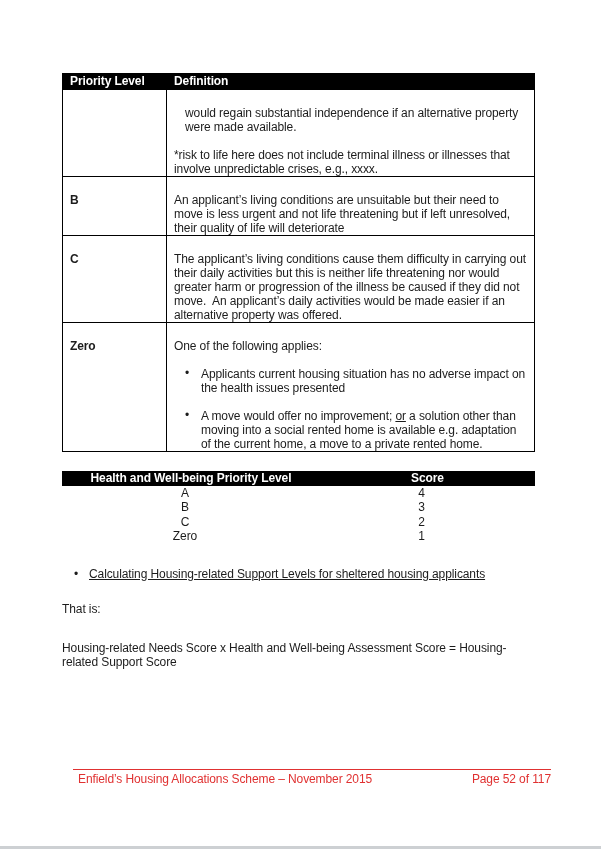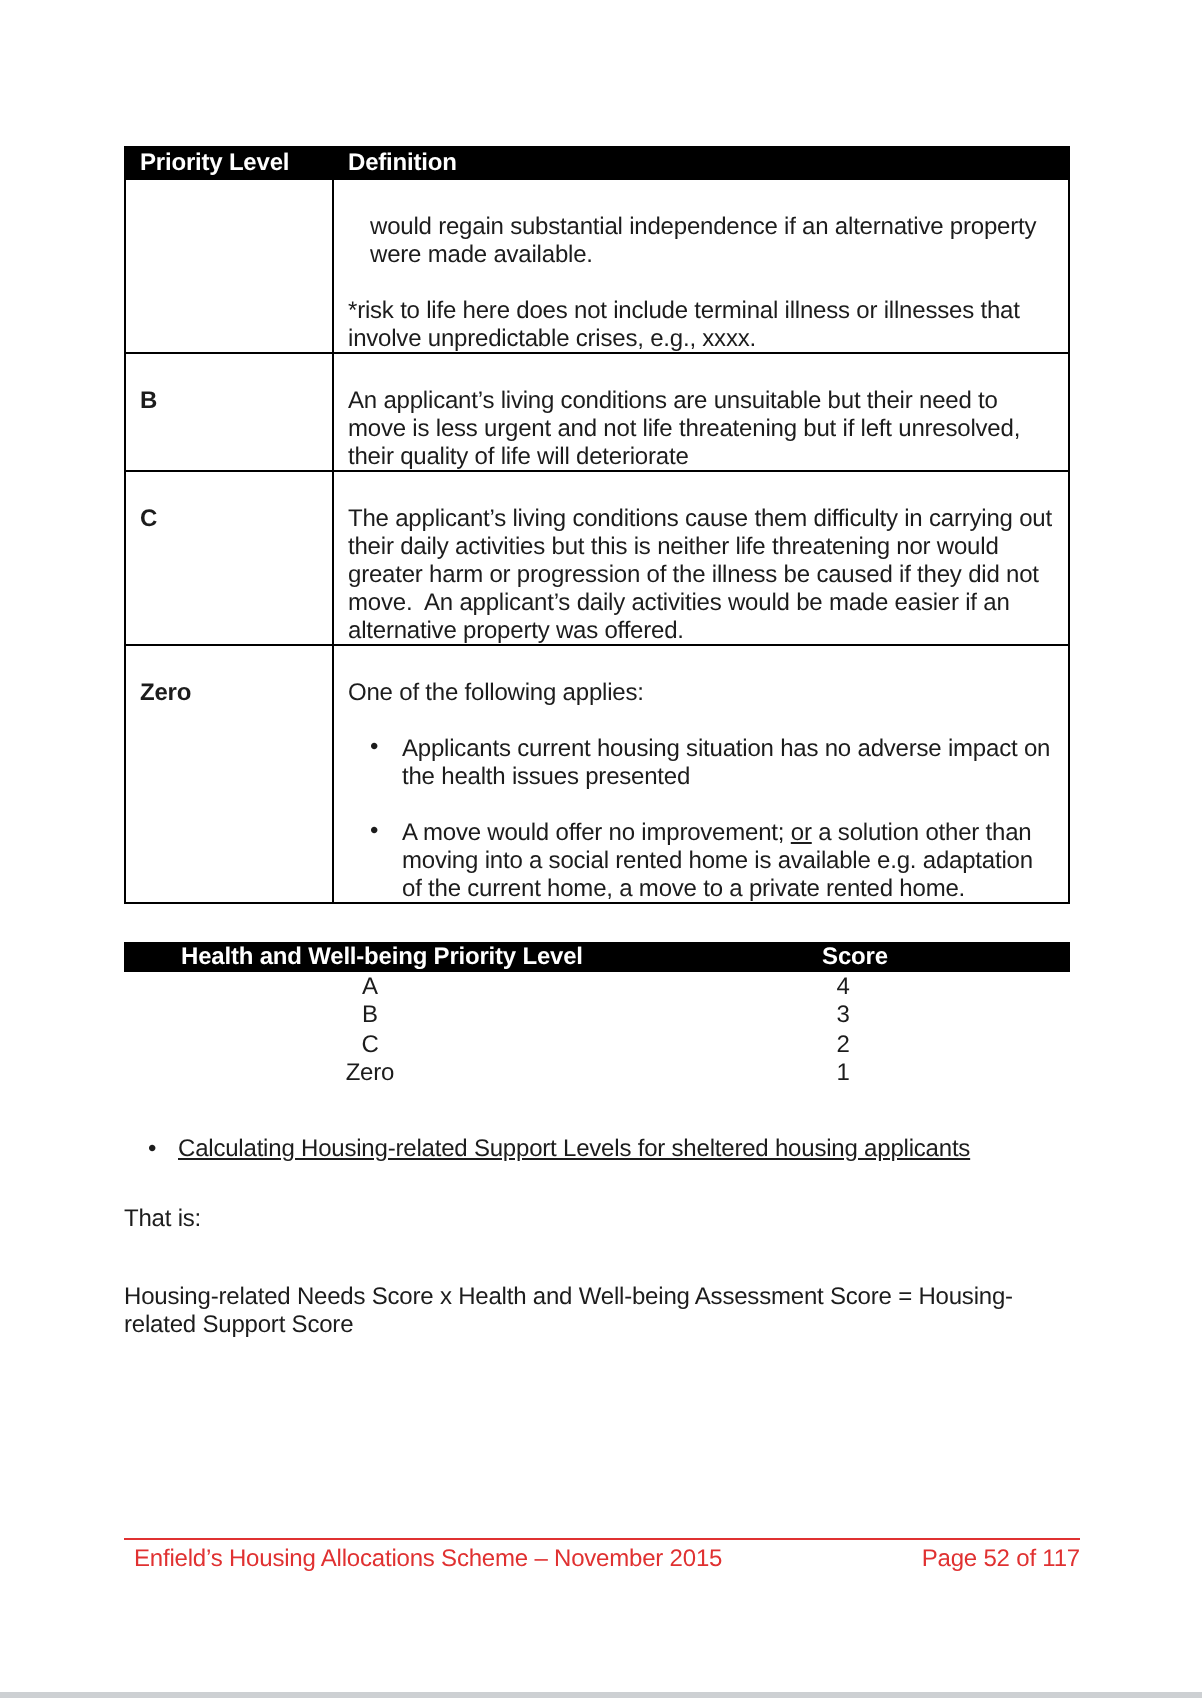--- a/index.html
+++ b/index.html
@@ -59,21 +59,21 @@
 
   
   .bullet-heading { position: relative; padding-left: 27px; margin-top: 23px; }
   .bullet-heading .dot { position: absolute; left: 12px; top: 0; }
   .bullet-heading .txt { text-decoration: underline; }
   .para-1 { margin-top: 12px; }
   .para-2 { margin-top: 21px; }
   .para-3 { margin-top: 25px; }
 
   
-  .footer { position: absolute; left: 62px; top: 769px; width: 478px; }
+  .footer { position: absolute; left: 73px; top: 769px; width: 478px; }
   .footer-line { border-top: 1.5px solid #e03131; }
   .footer-row { display: flex; justify-content: space-between; color: #e03131; margin-top: 2px; padding-left: 5px; }
 
   .bottom-strip { position: absolute; left: 0; bottom: 1px; width: 601px; height: 3px; background: #cdd0d3; }
 </style>
 </head>
 <body>
 
 <div class="page">
   <div class="content">

